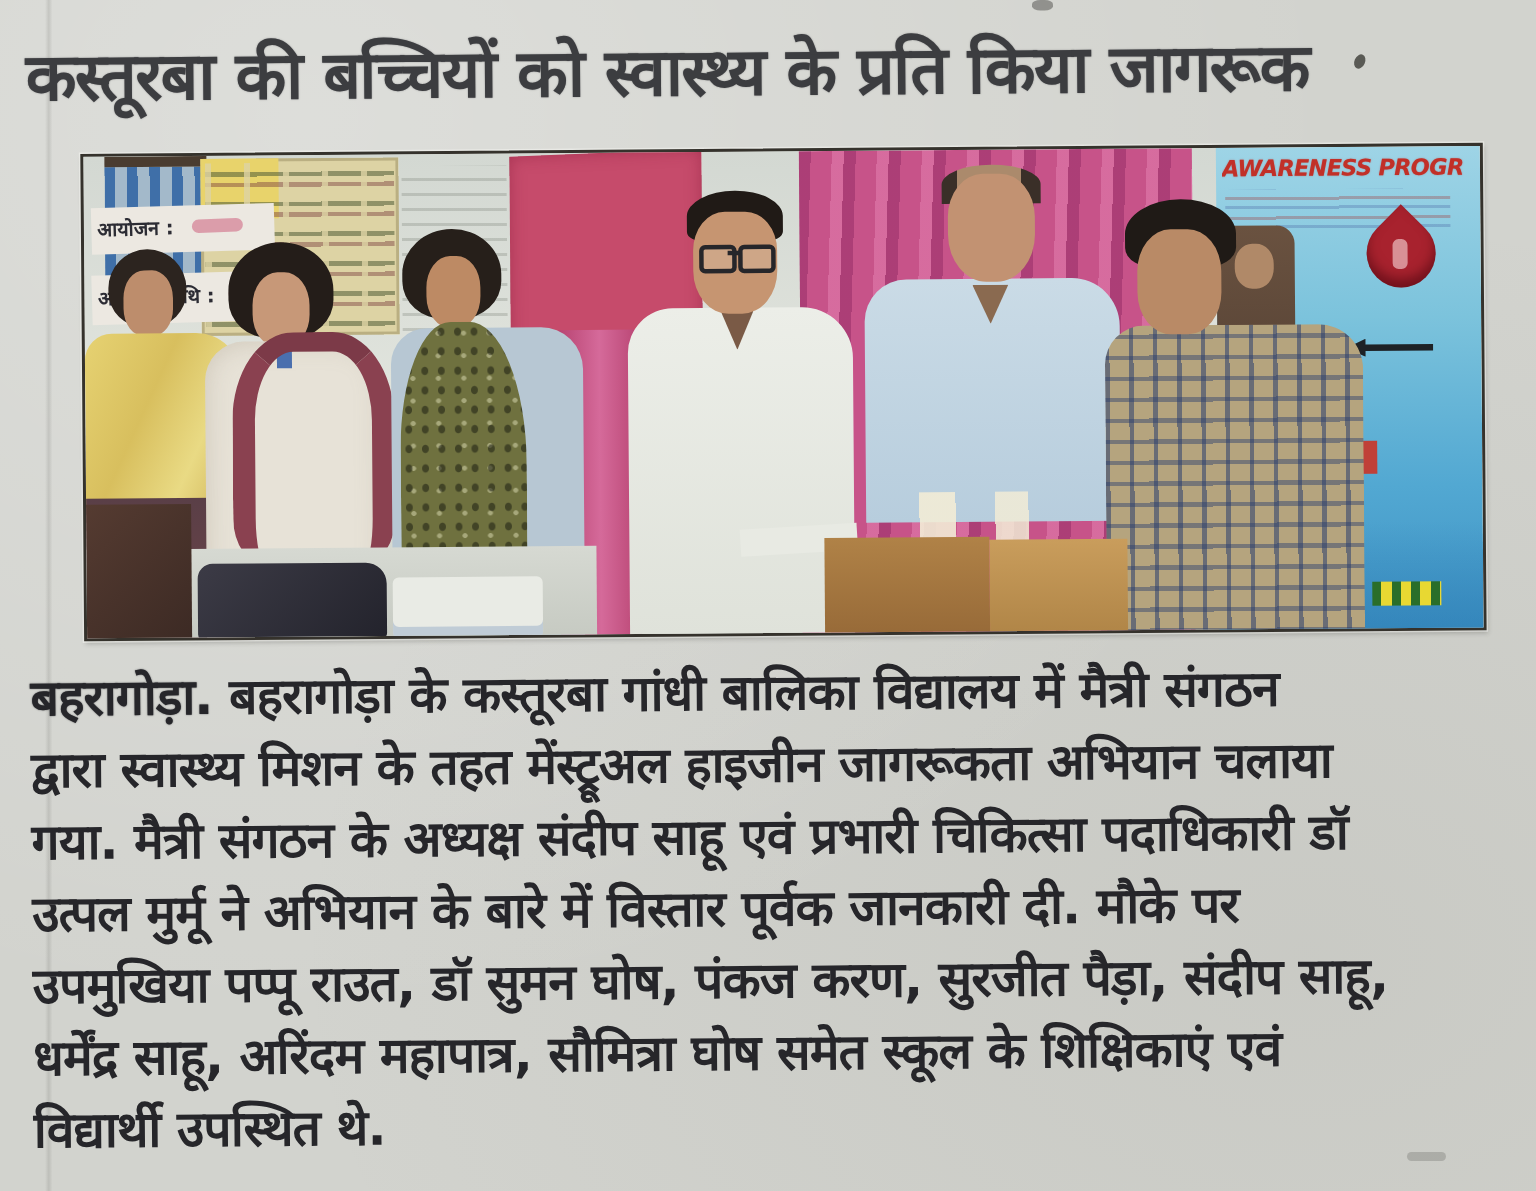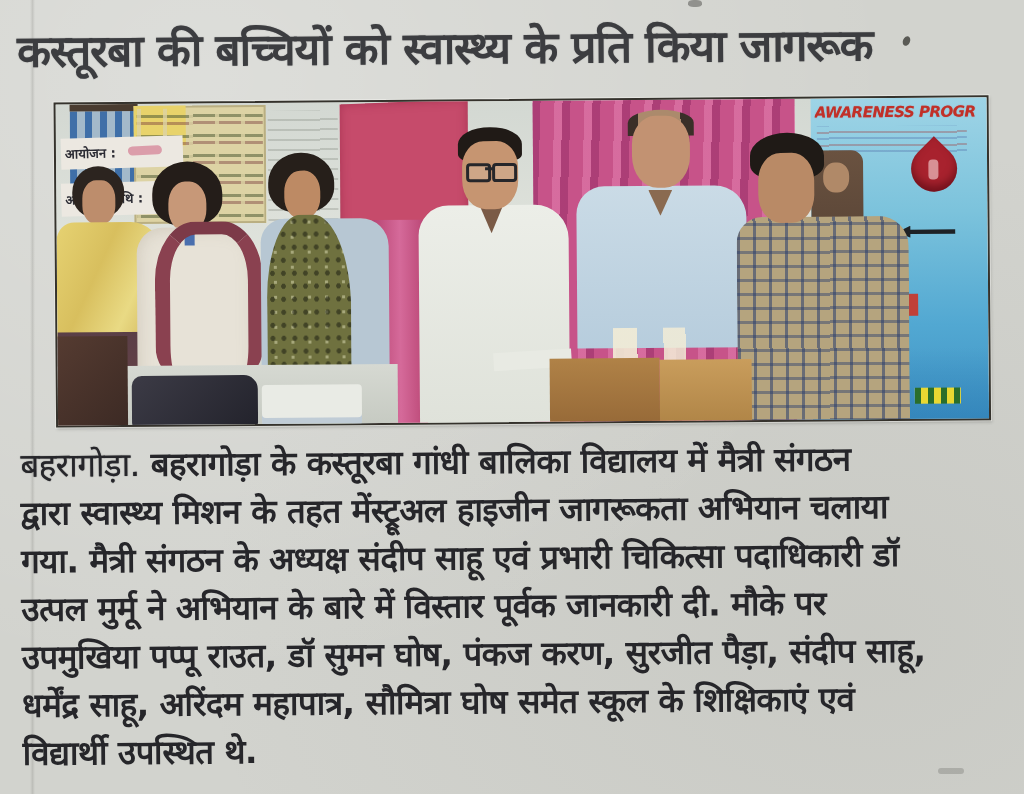--- a/index.html
+++ b/index.html
@@ -148,21 +148,21 @@
       transparent 42% 55%,rgba(242,236,214,.85) 55% 66%,transparent 66%);}
   .box-front{left:492px;top:258px;width:110px;height:65px;
     background:linear-gradient(180deg,#b08247,#976a38);}
   .box-side{left:602px;top:260px;width:92px;height:63px;
     background:linear-gradient(180deg,#c99d5c,#b08547);}
 
   
   .body-copy{position:absolute;left:20px;top:438px;width:1000px;color:#26262a;}
   .line{margin:0;font-size:33px;line-height:48px;font-weight:600;white-space:nowrap;
     letter-spacing:-.5px;}
-  .lead{font-weight:400;text-shadow:0 0 1px rgba(30,30,35,.8);margin-top:32px;}
+  .lead{font-weight:700;text-shadow:0 0 1px rgba(30,30,35,.8);margin-top:32px;}
 
   .speck{position:absolute;background:#5a5a55;border-radius:50%;}
   .speck1{left:903px;top:36px;width:7px;height:10px;transform:rotate(24deg);}
   .speck2{left:688px;top:0;width:14px;height:7px;border-radius:40%;opacity:.55;}
   .speck3{left:938px;top:768px;width:26px;height:6px;opacity:.28;border-radius:3px;}
 </style>
 </head>
 <body>
 
 <div class="paper">

